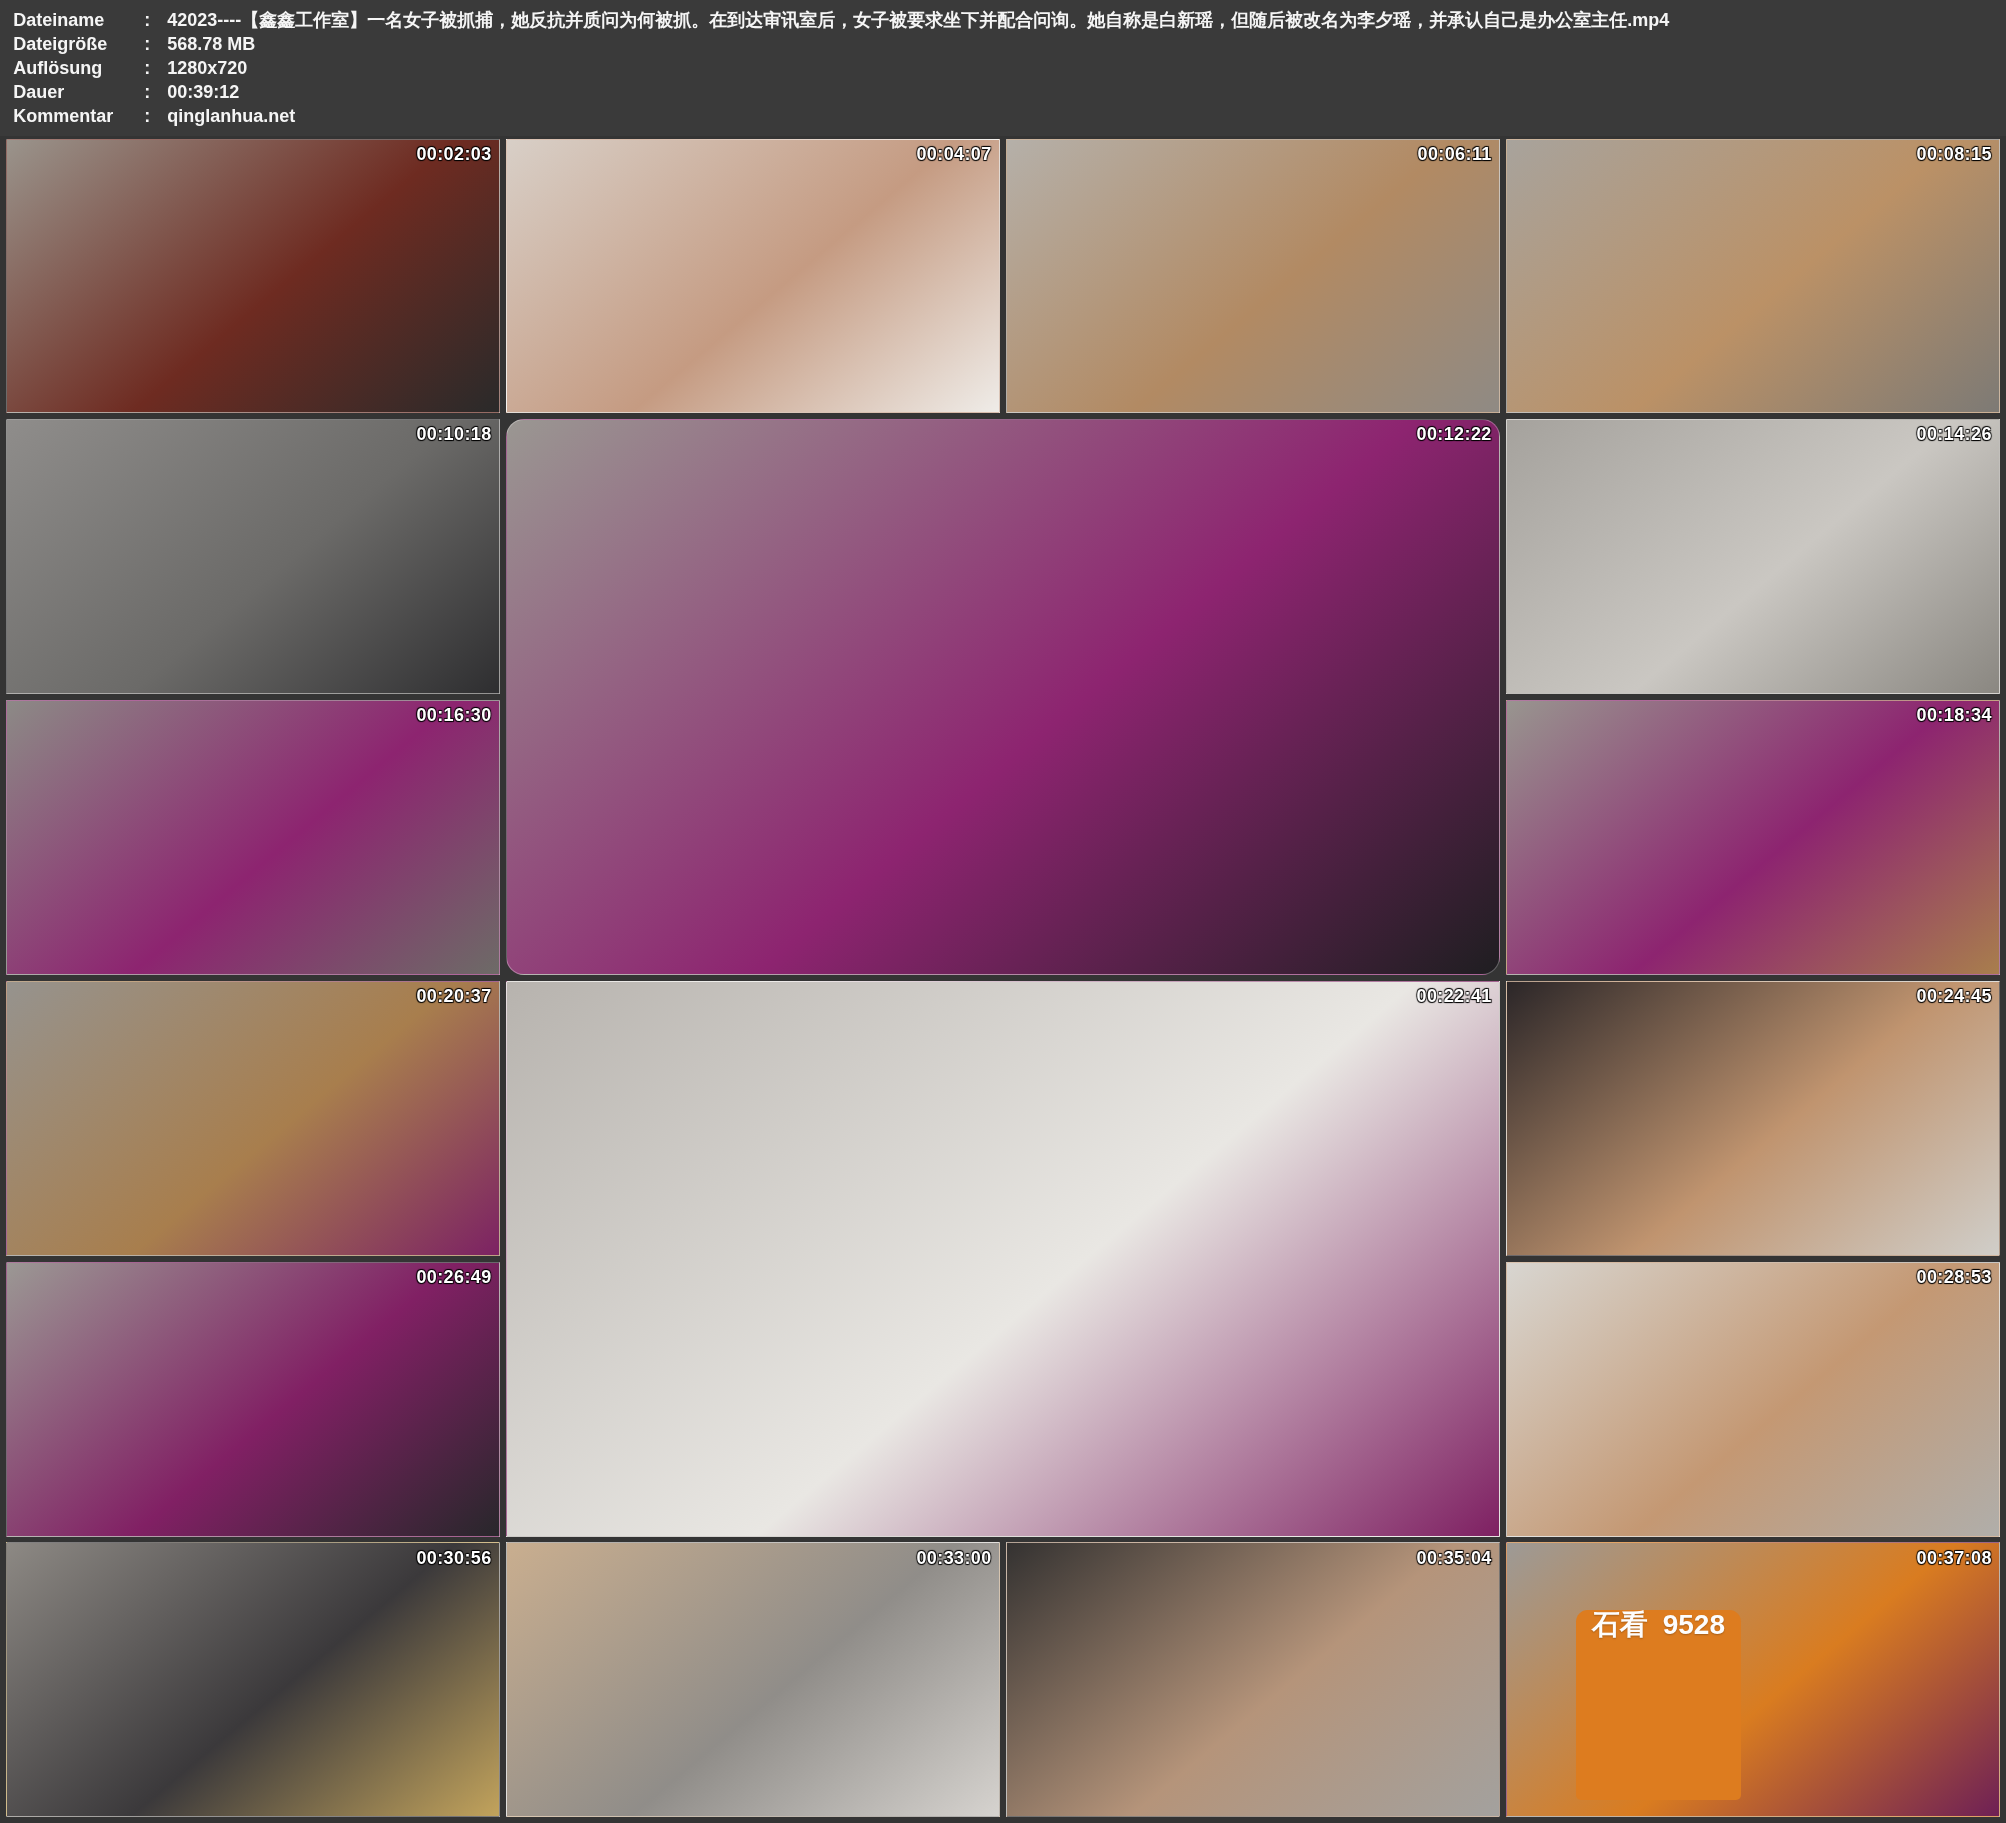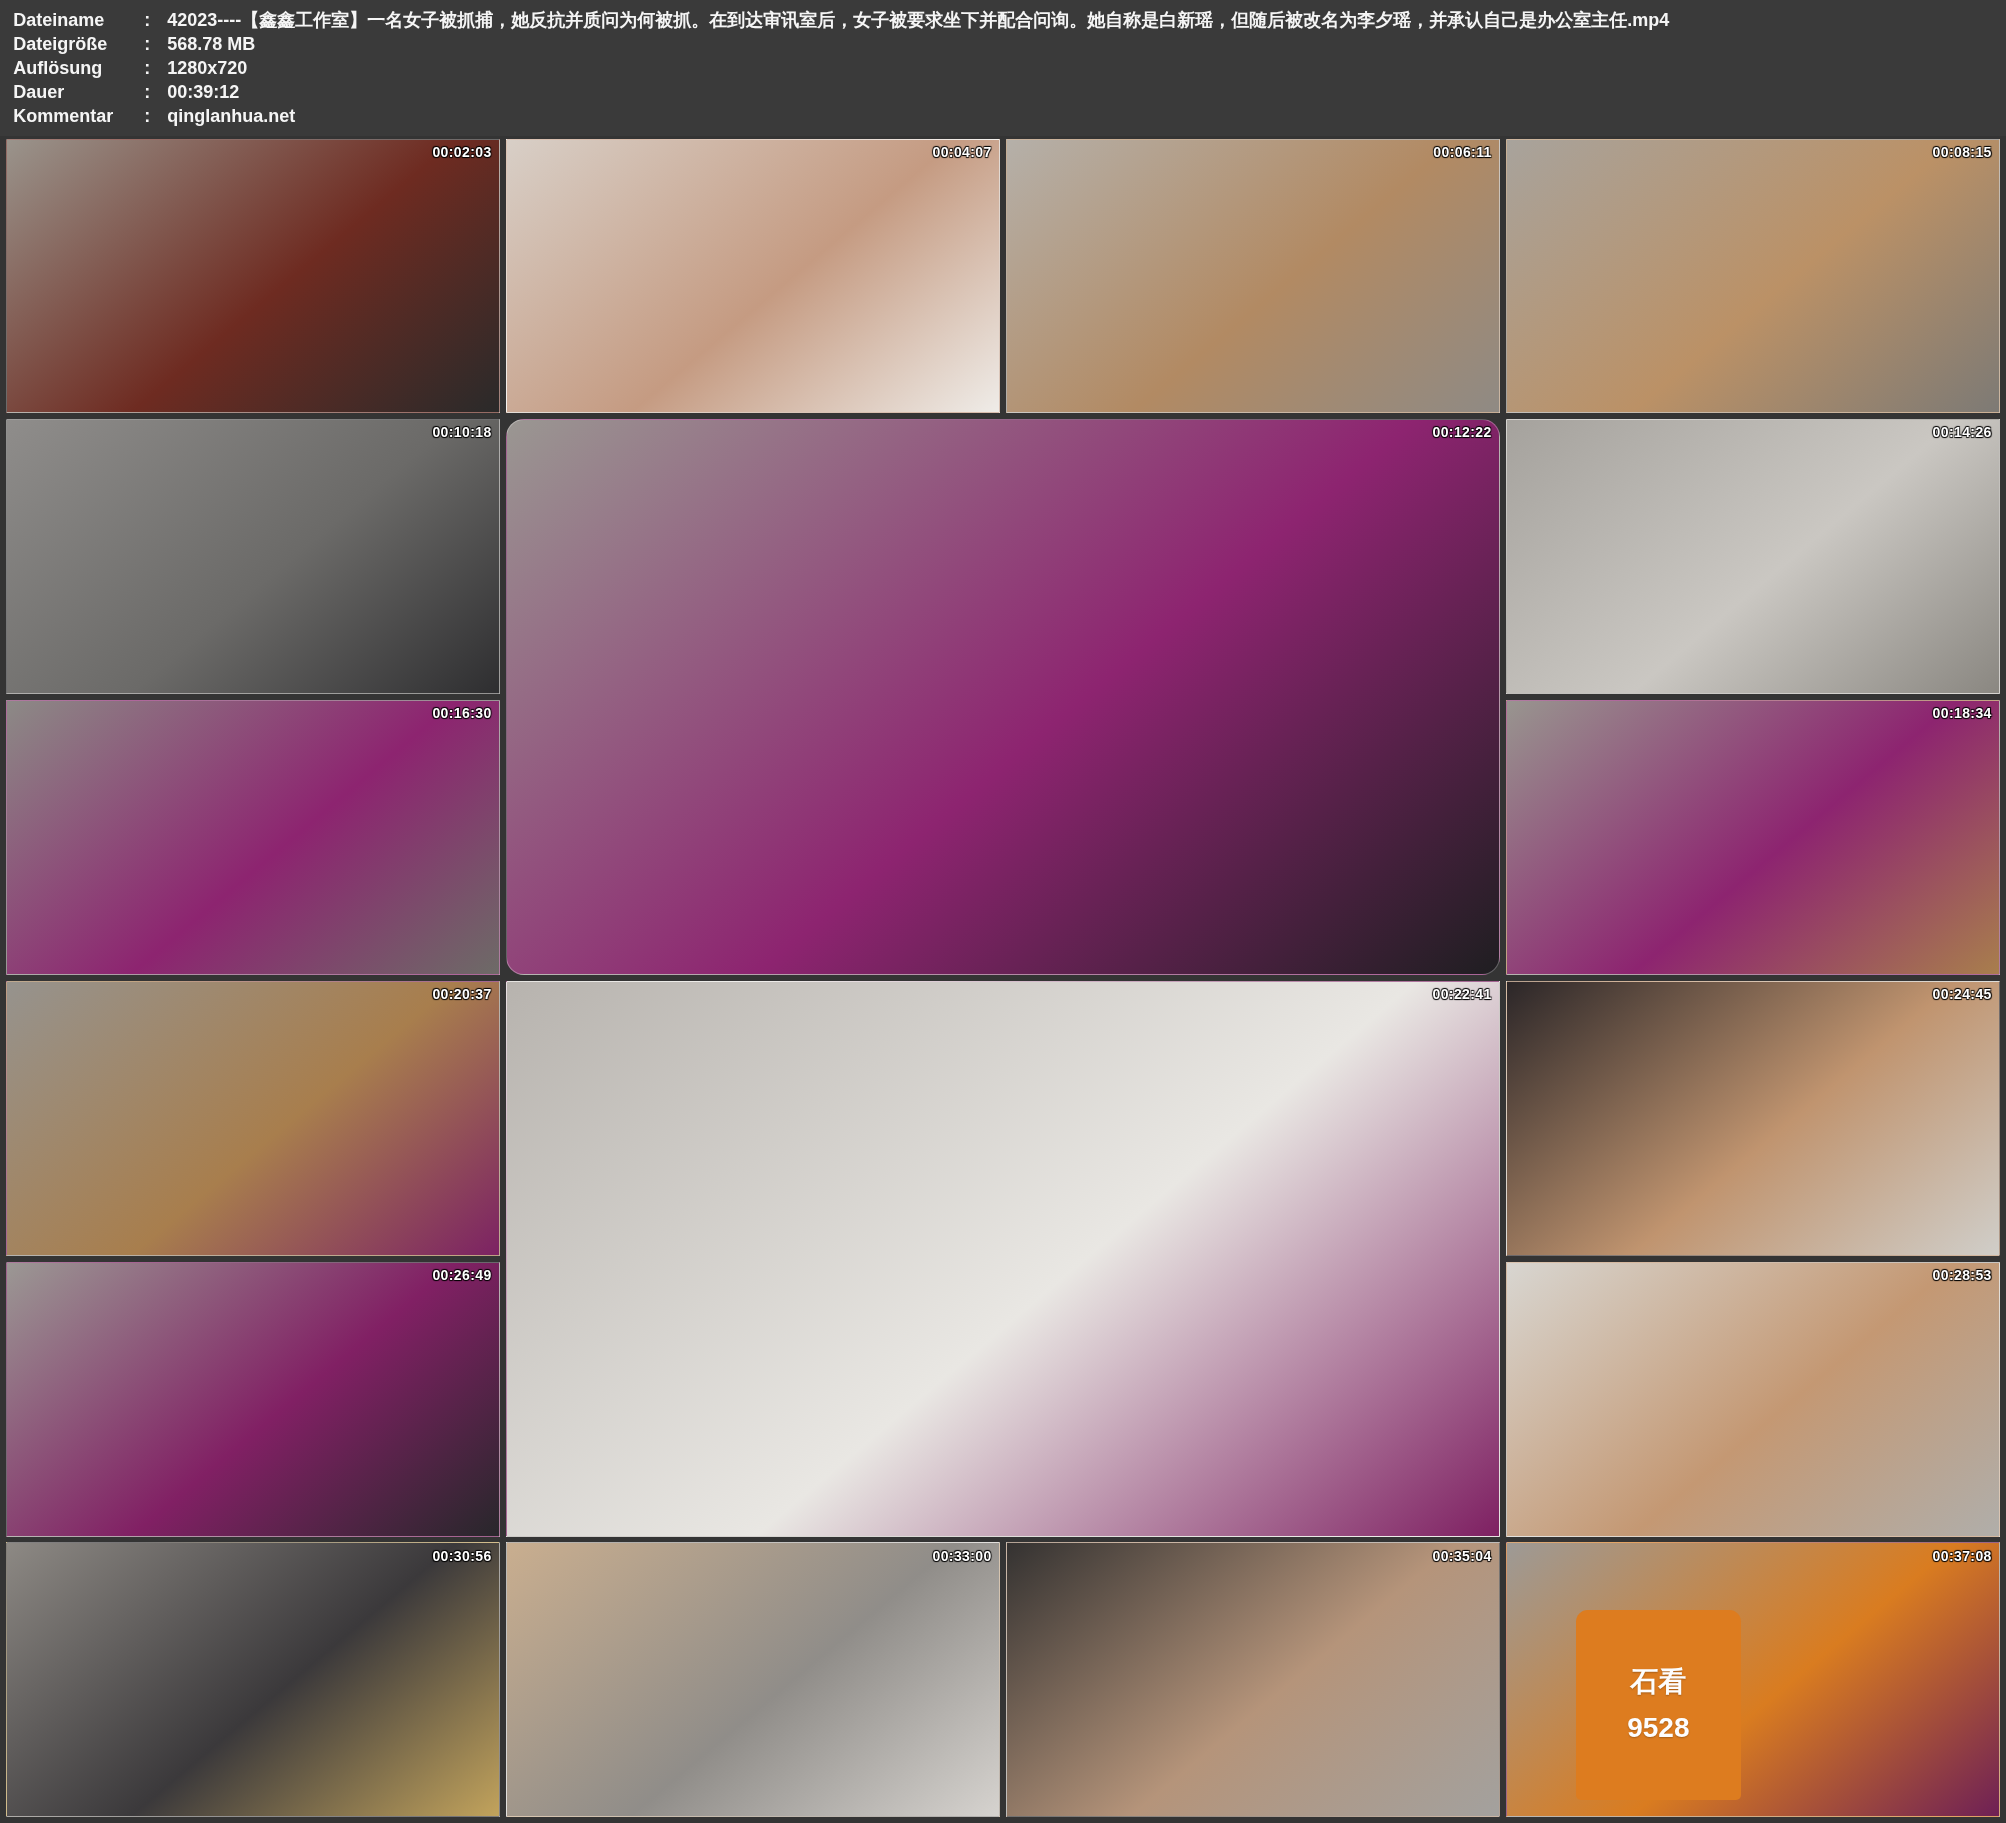--- a/index.html
+++ b/index.html
@@ -42,21 +42,21 @@
     position:relative;
     border:0.8px solid rgba(255,255,255,0.30);
     overflow:hidden;
     background:#777;
   }
   .ts {
     position:absolute;
     top:4.1px; right:7.4px;
     color:#ffffff;
     font-weight:bold;
-    font-size:14px;
+    font-size:18px;
     letter-spacing:0.4px;
     text-shadow:-0.8px -0.8px 0.8px rgba(0,0,0,0.85), 0.8px 0.8px 0.8px rgba(0,0,0,0.85),
                  0.8px -0.8px 0.8px rgba(0,0,0,0.85), -0.8px 0.8px 0.8px rgba(0,0,0,0.85);
   }
   
   #t1  { grid-column:1; grid-row:1; }
   #t2  { grid-column:2; grid-row:1; }
   #t3  { grid-column:3; grid-row:1; }
   #t4  { grid-column:4; grid-row:1; }
   #t5  { grid-column:1; grid-row:2; }
@@ -74,22 +74,22 @@
   #t17 { grid-column:3; grid-row:6; }
   #t18 { grid-column:4; grid-row:6; }
 
   
   .vest {
     position:absolute;
     left:14%; bottom:6%;
     width:165px; height:190px;
     background:#dd7c1f;
     border-radius:11.6px 11.6px 5px 5px;
-    display:flex; flex-direction:column;
-    align-items:center; justify-content:center;
+    display:flex; flex-direction:row;
+    justify-content:center;
     gap:15px;
   }
   .vest span {
     color:#fdfdfd;
     font-weight:bold;
     font-size:28px;
     line-height:1.1;
     text-shadow:0 0.8px 1.7px rgba(0,0,0,0.25);
   }
 </style>

